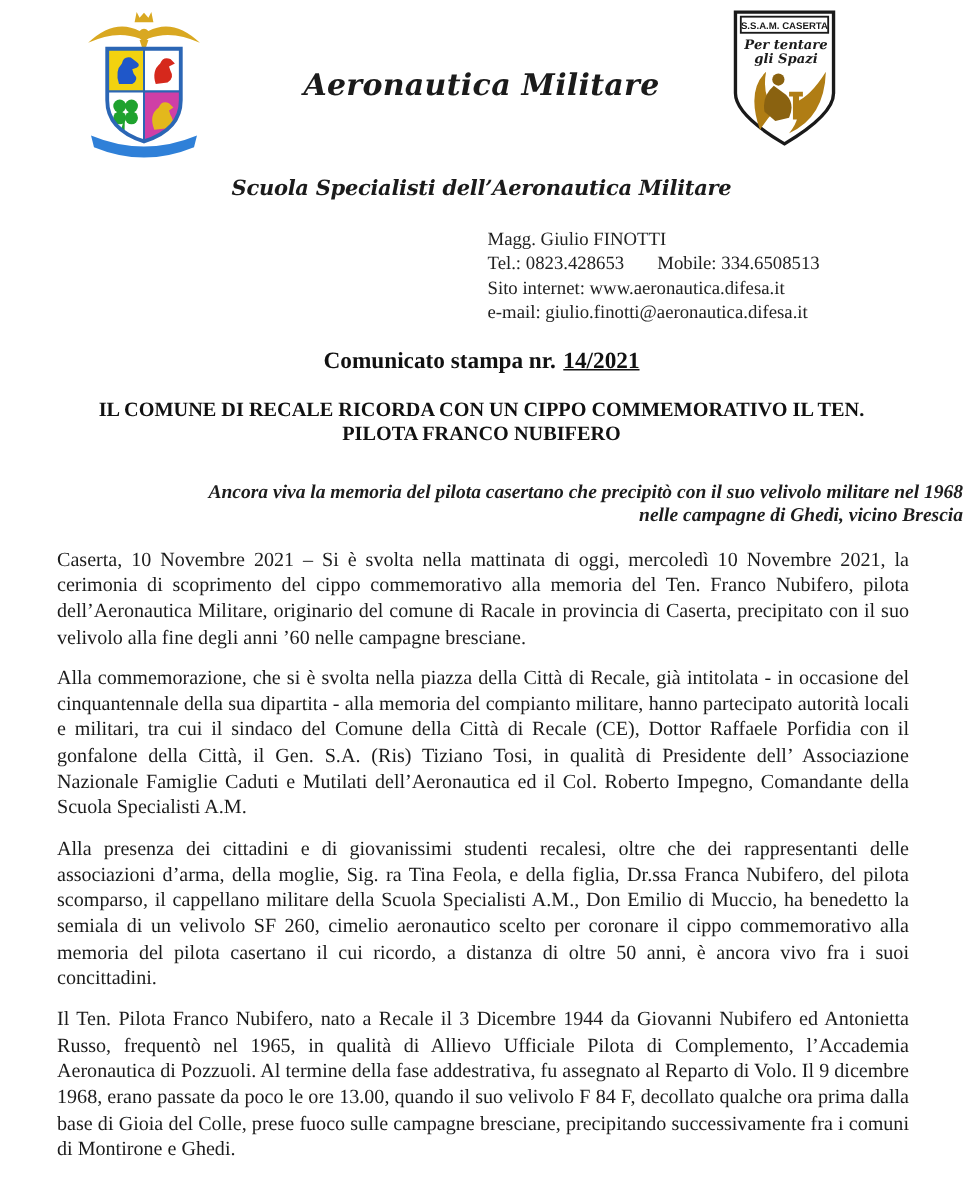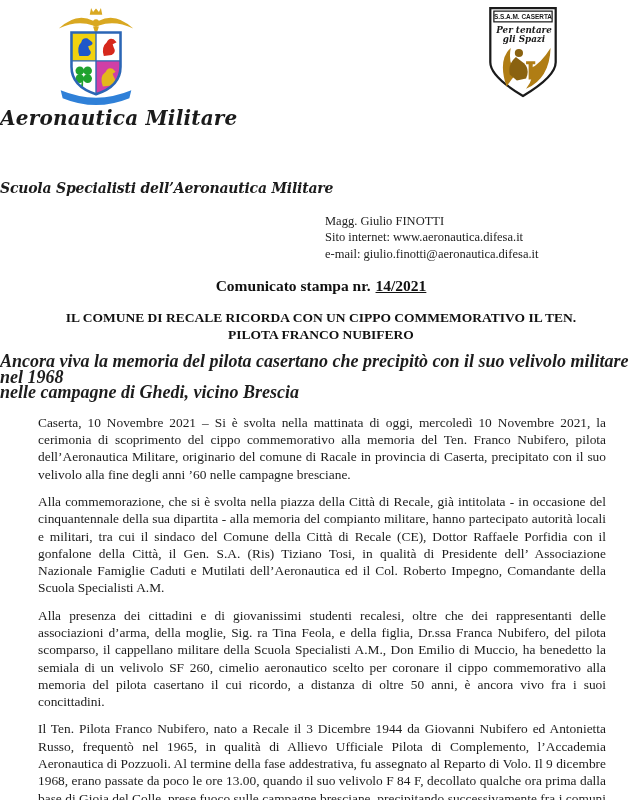--- a/index.html
+++ b/index.html
@@ -6,39 +6,39 @@
   body{
     width:642px;height:800px;background:#ffffff;overflow:hidden;
     font-family:"Liberation Serif", serif;color:#1d1d1d;
     -webkit-font-smoothing:antialiased;
   }
   .page{position:relative;width:642px;height:592px;background:#fff;}
   
   .logo-left{position:absolute;left:52px;top:6px;width:88px;height:102px;}
   .logo-right{position:absolute;left:485px;top:5px;width:76px;height:94px;}
   
-  .title-block{padding-top:106px;}
+  .title-block{padding-top:44px;text-align:center;}
   .org-title{
     font-family:"DejaVu Serif", serif;font-style:italic;font-weight:bold;
     font-size:20px;line-height:25px;color:#1b1b1b;letter-spacing:.2px;
   }
   .school-title{
     font-family:"DejaVu Serif", serif;font-style:italic;font-weight:bold;
     font-size:14px;line-height:26px;color:#1b1b1b;letter-spacing:-.2px;margin-top:44px;
   }
   
   .contact{margin:12px 0 0 325px;font-size:12.5px;line-height:16.4px;color:#222;}
   .contact .mob{margin-left:22px;}
   
   .release-nr{margin-top:15px;text-align:center;font-weight:bold;font-size:15.5px;color:#111;}
   .release-nr .nr{margin-left:5px;text-decoration:underline;}
   
   .headline{margin-top:15px;text-align:center;font-weight:bold;font-size:13.5px;line-height:16.5px;color:#111;}
   
-  .subtitle{margin-top:11px;text-align:left;font-weight:bold;font-style:italic;font-size:18px;line-height:15.5px;color:#1d1d1d;}
+  .subtitle{margin-top:22px;text-align:right;font-weight:bold;font-style:italic;font-size:13px;line-height:15.5px;color:#1d1d1d;}
   
   .body-text{margin:13px 36px 0 38px;}
   .body-text p{
     margin:0 0 10px 0;font-size:13.4px;line-height:17.3px;
     text-align:justify;color:#1c1c1c;
   }
 </style>
 </head>
 <body>
 
@@ -103,20 +103,23 @@
     </svg>
   </div>
 
   <div class="title-block">
     <div class="org-title">Aeronautica Militare</div>
     <div class="school-title">Scuola Specialisti dell’Aeronautica Militare</div>
   </div>
 
   <div class="contact">
     <div>Magg. Giulio FINOTTI</div>
+    <div>
+      <span>Tel.: 0823.428653</span><span class="mob">Mobile: 334.6508513</span>
+    </div>
     <div>Sito internet: www.aeronautica.difesa.it</div>
     <div>e-mail: giulio.finotti@aeronautica.difesa.it</div>
   </div>
 
   <div class="release-nr">
     <span>Comunicato stampa nr.</span><span class="nr">14/2021</span>
   </div>
 
   <div class="headline">
     <div>IL COMUNE DI RECALE RICORDA CON UN CIPPO COMMEMORATIVO IL TEN.</div>

